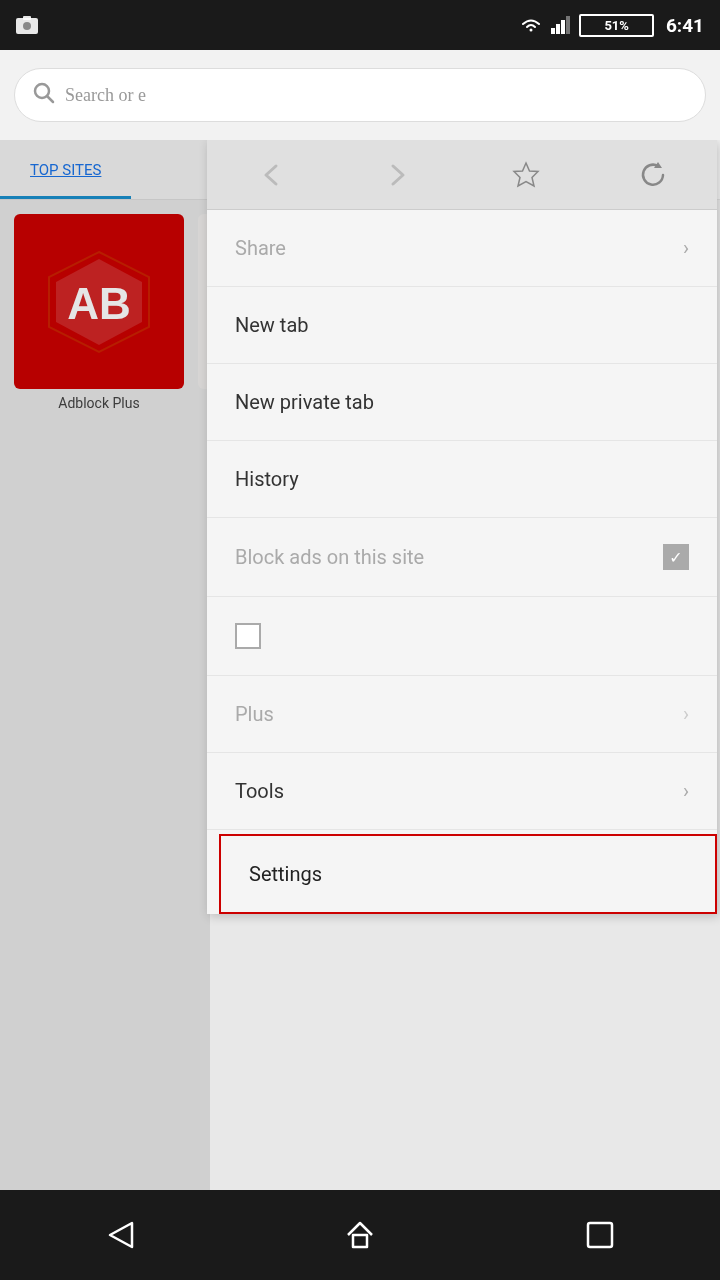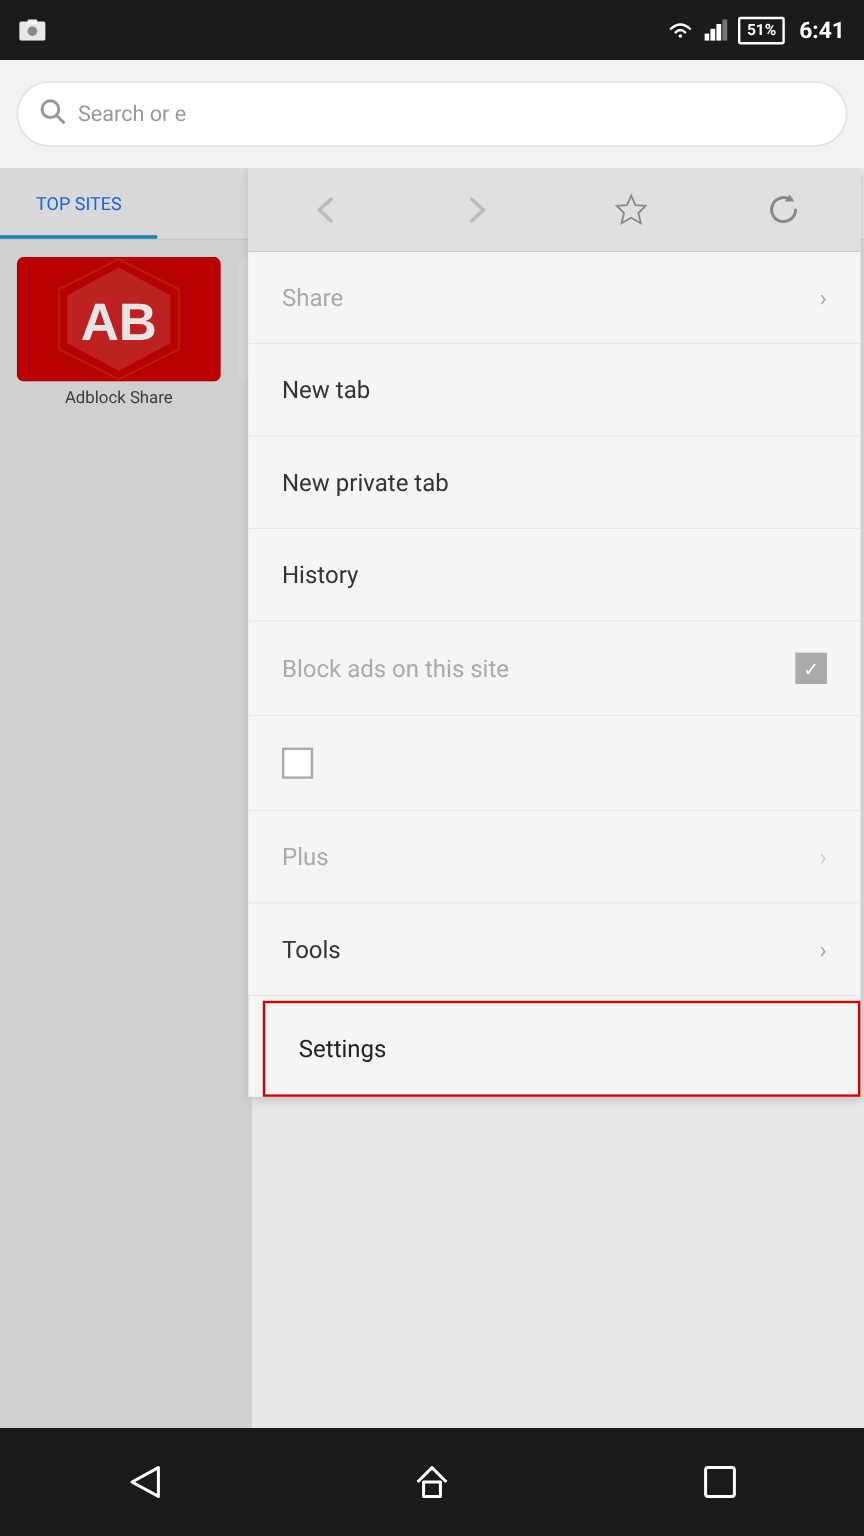--- a/index.html
+++ b/index.html
@@ -58,20 +58,21 @@
       padding: 0 18px;
       gap: 10px;
     }
     .search-icon-wrap {
       color: #999;
       font-size: 20px;
     }
     .search-text {
       color: #999;
       font-size: 18px;
+      font-family: Liberation Serif, serif;
     }
 
     
     .tab-bar {
       width: 100%;
       height: 60px;
       background: #f2f2f2;
       display: flex;
       align-items: center;
       border-bottom: 1px solid #ddd;
@@ -80,20 +81,21 @@
       padding: 0 30px;
       height: 100%;
       display: flex;
       align-items: center;
       font-size: 15px;
       color: #555;
       position: relative;
     }
     .tab-item.active {
       color: #1a73e8;
+      text-decoration: underline;
     }
     .tab-item.active::after {
       content: '';
       position: absolute;
       bottom: 0;
       left: 0;
       right: 0;
       height: 3px;
       background: #1a8fcc;
     }
@@ -107,21 +109,21 @@
     }
     .site-card {
       width: 170px;
       display: flex;
       flex-direction: column;
       align-items: center;
       gap: 6px;
     }
     .site-thumb {
       width: 170px;
-      height: 104px;
+      height: 175px;
       border-radius: 6px;
       overflow: hidden;
     }
     .site-label {
       font-size: 14px;
       color: #444;
     }
 
     
     .overlay {
@@ -286,21 +288,21 @@
     </svg>
 
     <svg width="20" height="18" viewBox="0 0 20 18">
       <rect x="0" y="12" width="4" height="6" fill="white"></rect>
       <rect x="5" y="8" width="4" height="10" fill="white"></rect>
       <rect x="10" y="4" width="4" height="14" fill="white"></rect>
       <rect x="15" y="0" width="4" height="18" fill="white" opacity="0.4"></rect>
     </svg>
 
     <div style="display:flex;align-items:center;gap:3px;">
-      <div style="border:2px solid white;border-radius:2px;padding:2px 5px;font-size:13px;color:white;font-weight:bold;">51%</div>
+      <div style="border:2px solid white;border-radius:2px;padding:2px 23px;font-size:13px;color:white;font-weight:bold;">51%</div>
     </div>
 
     <span style="color:white;font-size:19px;font-weight:bold;margin-left:4px;">6:41</span>
   </div>
 </div>
 
 <div class="browser-toolbar">
   <div class="search-bar">
     <div class="search-icon-wrap">
       <svg width="22" height="22" viewBox="0 0 22 22">
@@ -326,21 +328,21 @@
       <div class="site-card">
         <div class="site-thumb">
           <div class="adblock-logo">
             <svg width="110" height="110" viewBox="0 0 110 110">
               <polygon points="55,5 105,30 105,80 55,105 5,80 5,30" fill="#cc0000" stroke="#cc2200" stroke-width="2"></polygon>
               <polygon points="55,12 98,35 98,75 55,98 12,75 12,35" fill="white" opacity="0.15"></polygon>
               <text x="55" y="72" text-anchor="middle" font-size="44" font-weight="bold" fill="white" font-family="Arial">AB</text>
             </svg>
           </div>
         </div>
-        <span class="site-label">Adblock Share</span>
+        <span class="site-label">Adblock Plus</span>
       </div>
 
       <div class="site-card">
         <div class="site-thumb">
           <div class="beta-logo">
             <svg width="110" height="110" viewBox="0 0 110 110">
 
               <polygon points="55,8 100,30 100,75 55,102 10,75 10,30" fill="none" stroke="#ccc" stroke-width="3"></polygon>
               <polygon points="55,8 100,30 100,75 55,102 10,75 10,30" fill="#e8e8e8"></polygon>
 

